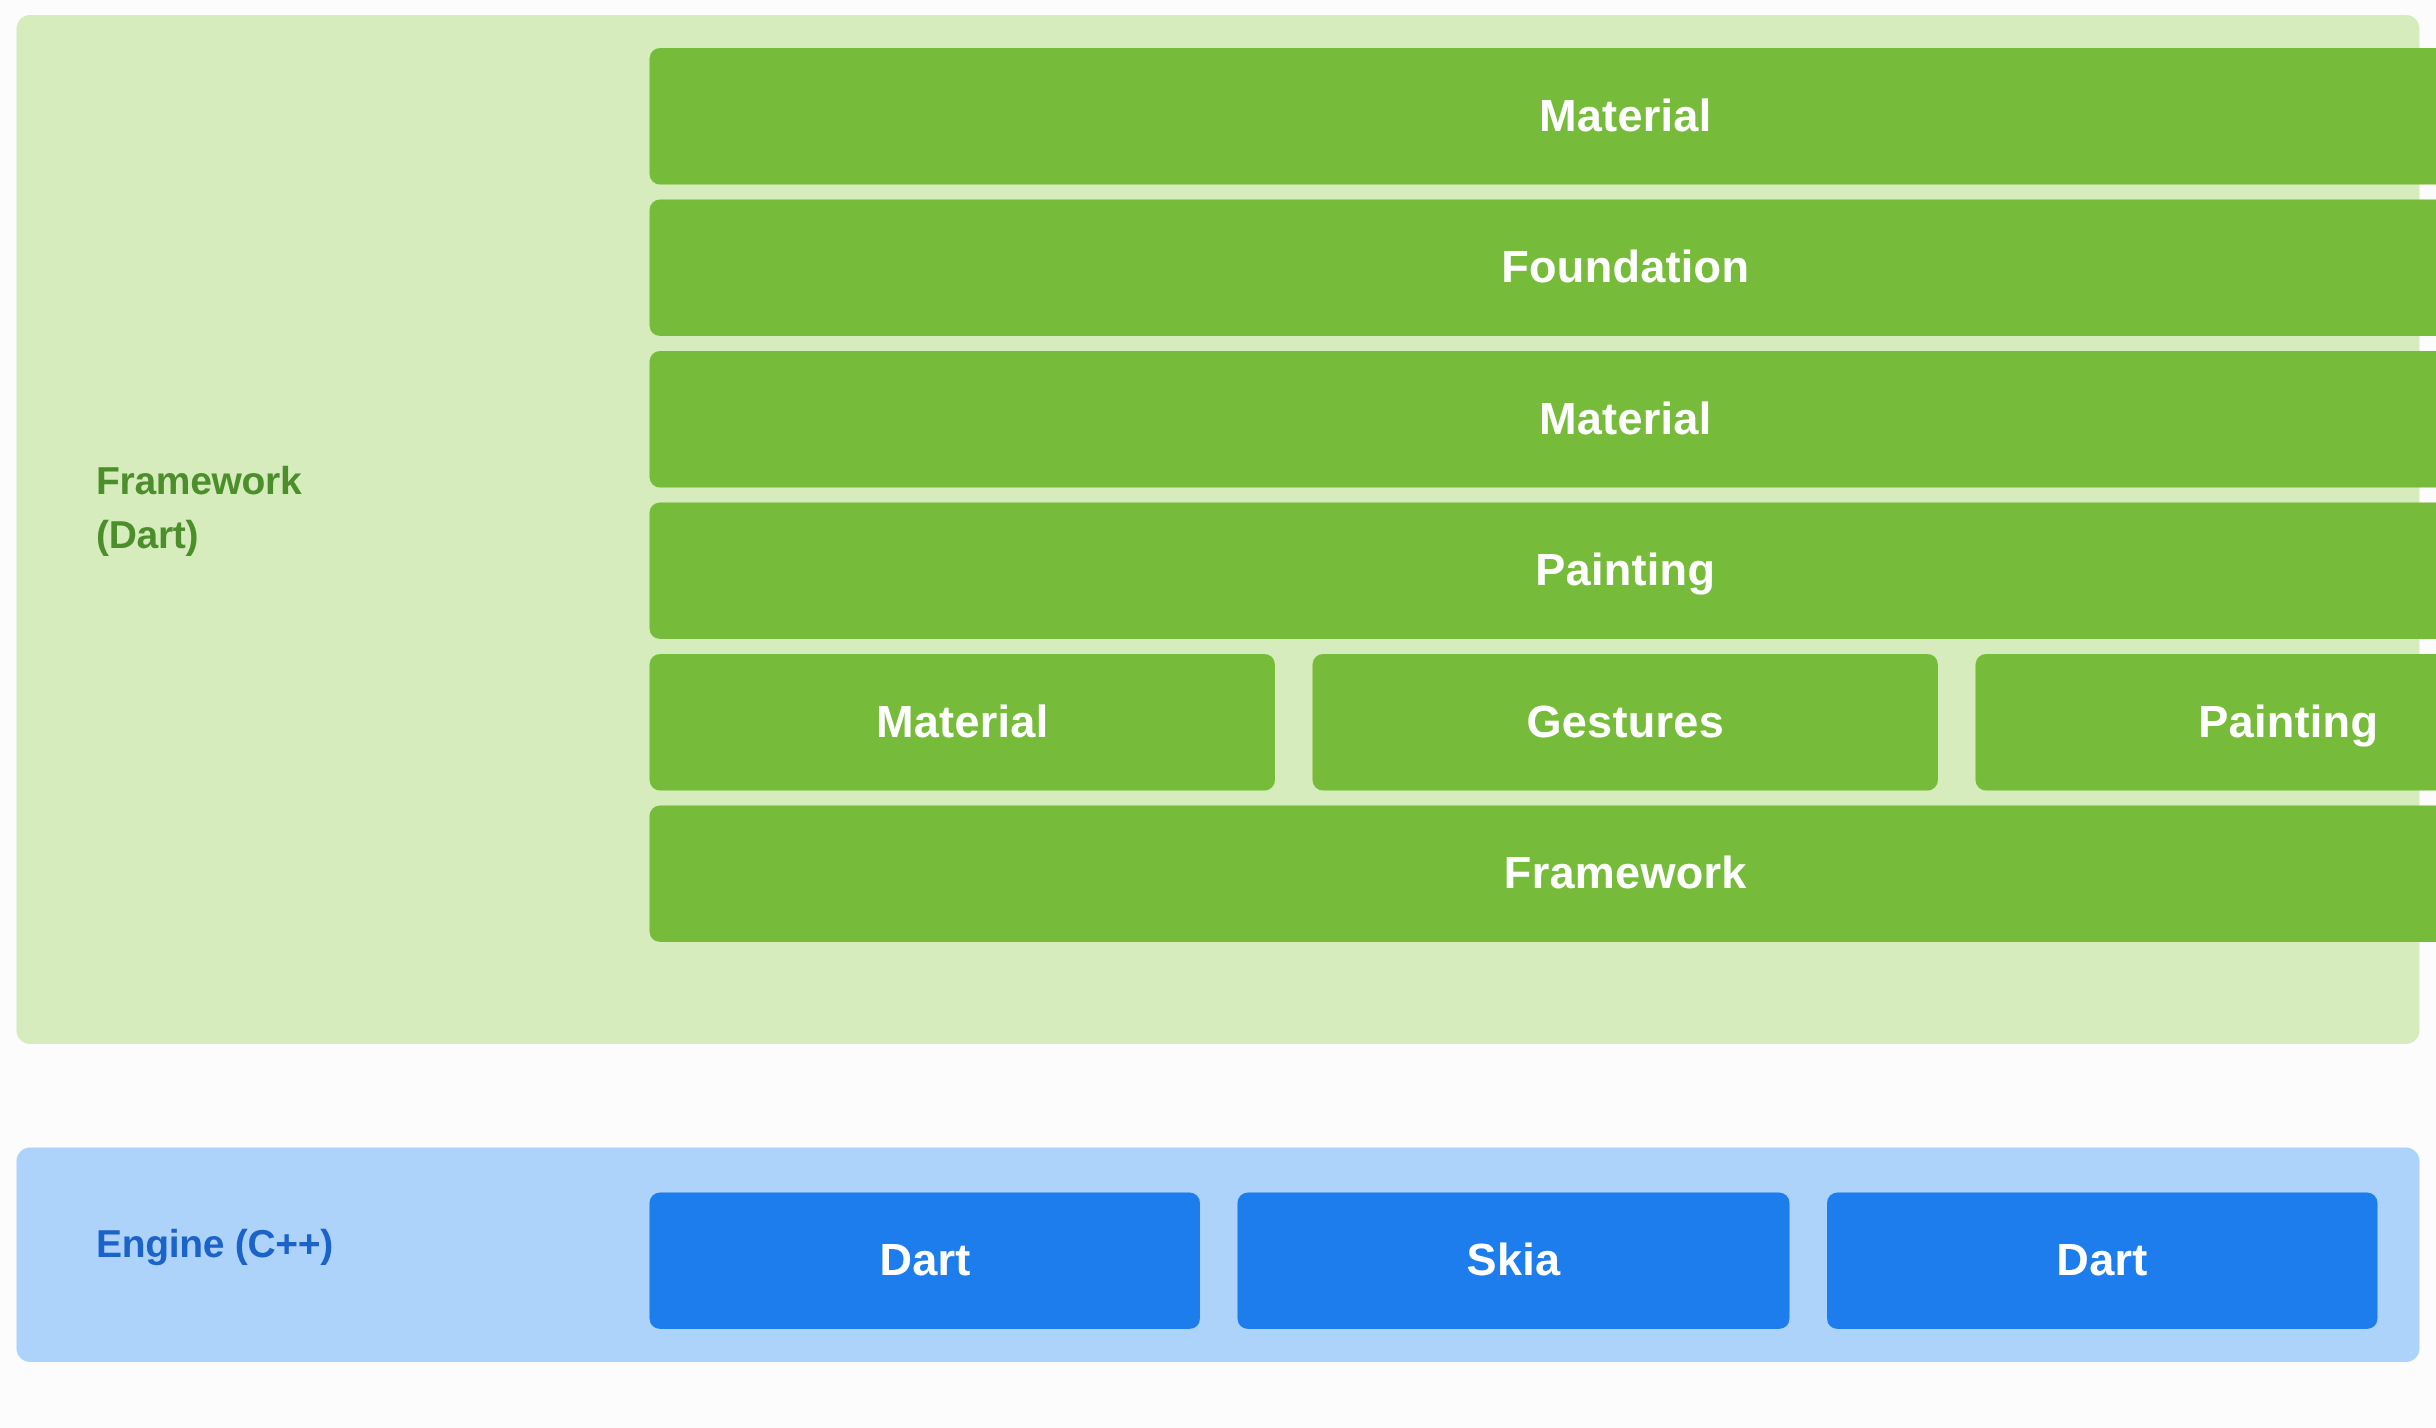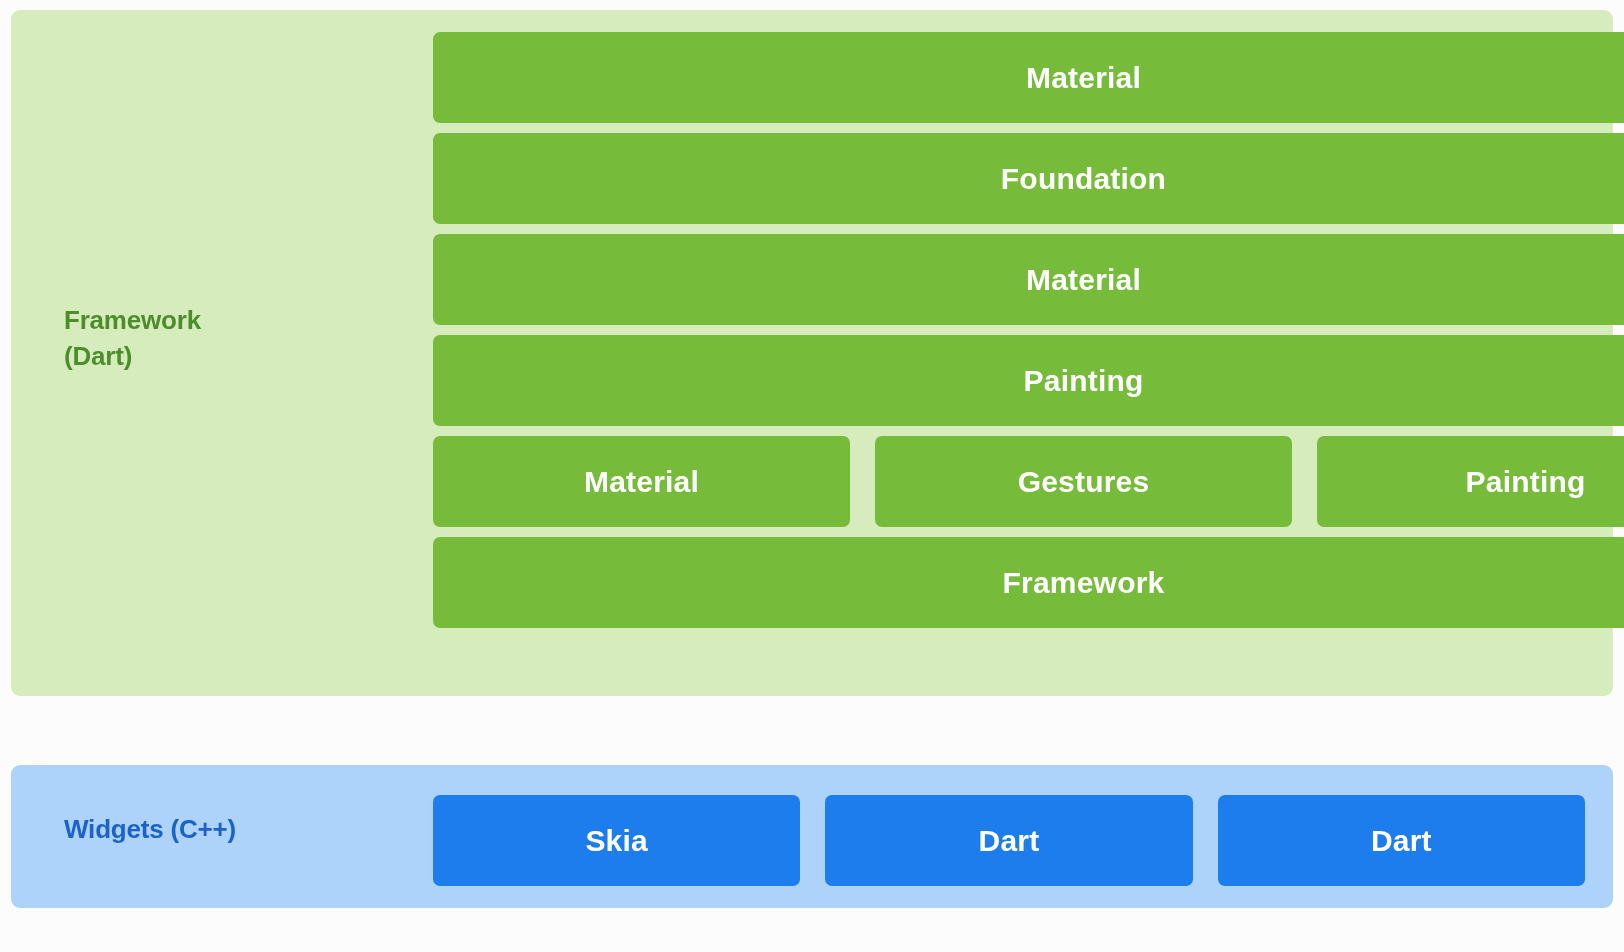--- a/index.html
+++ b/index.html
@@ -144,23 +144,23 @@
     </div>
 
     <div class="row">
       <div class="box box-green">Framework</div>
     </div>
 
   </div>
 
   <div class="panel panel-engine"></div>
 
-  <div class="panel-label label-engine">Widgets (C++)</div>
+  <div class="panel-label label-engine">Engine (C++)</div>
 
   <div class="rows rows-engine">
     <div class="row">
+      <div class="box box-blue">Dart</div>
       <div class="box box-blue">Skia</div>
-      <div class="box box-blue">Dart</div>
       <div class="box box-blue">Dart</div>
     </div>
   </div>
 
 </div>
 
 </body></html>

